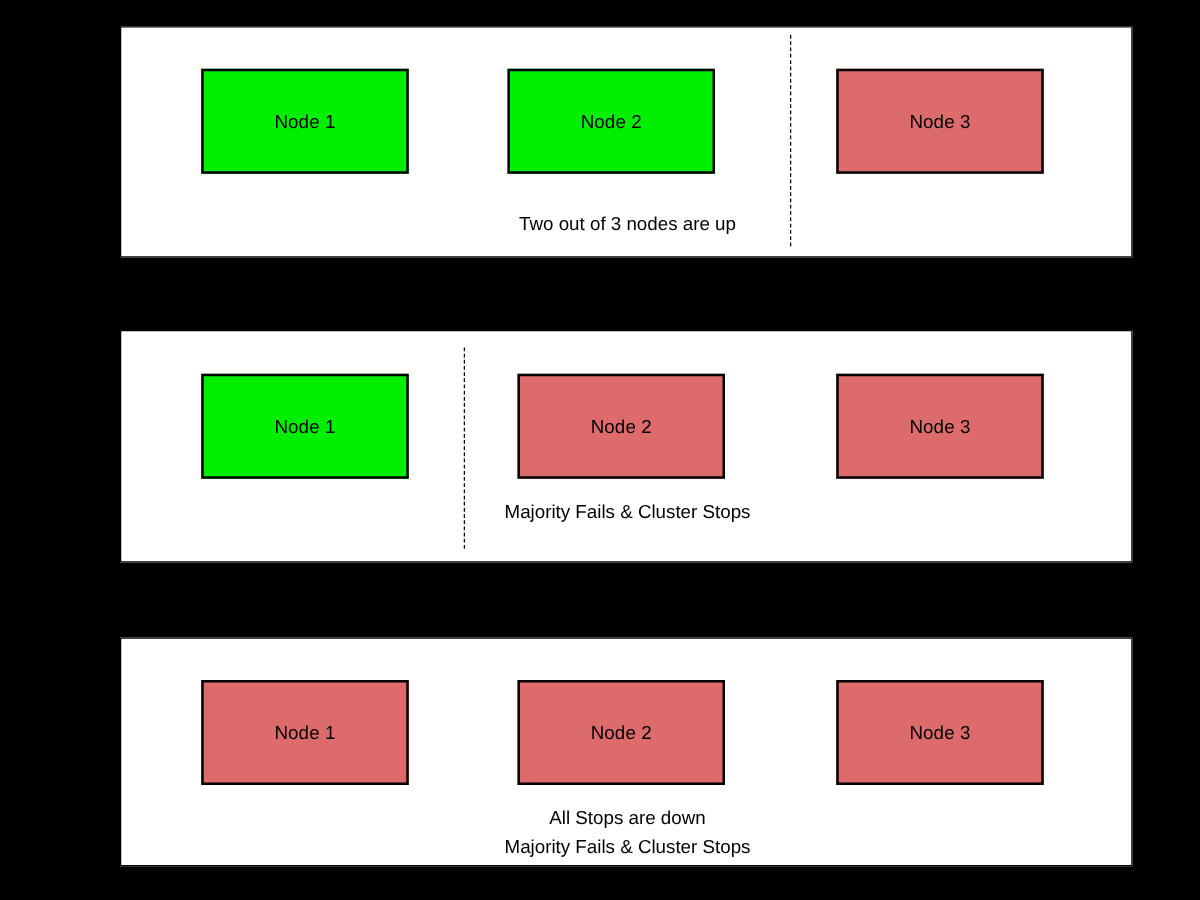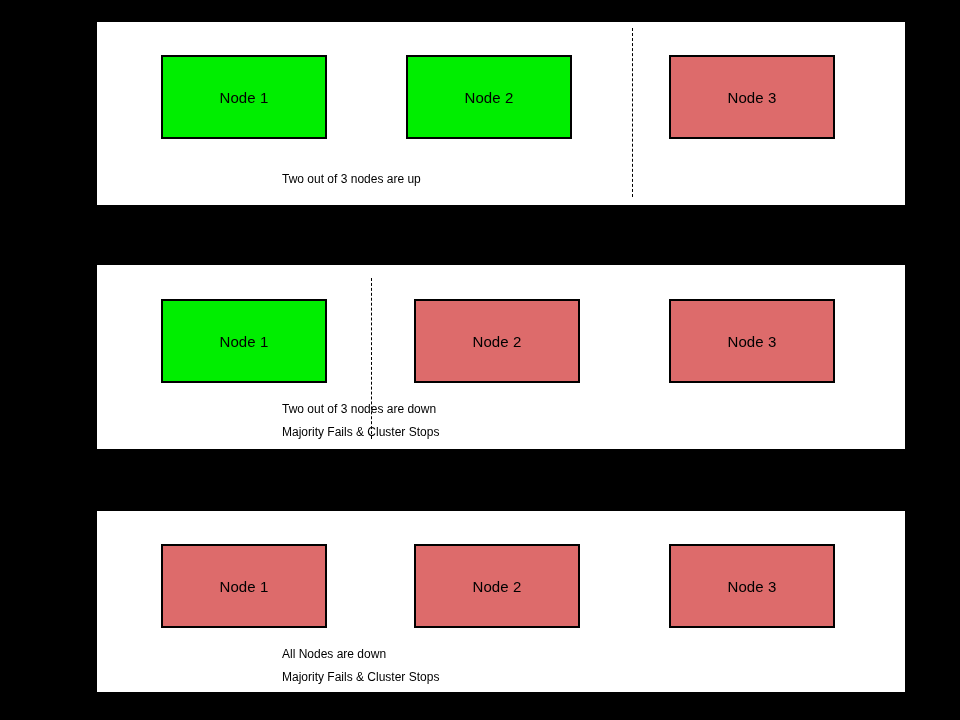--- a/index.html
+++ b/index.html
@@ -57,23 +57,23 @@
   
   .divider {
     position: absolute;
     width: 0;
     border-left: 1px dashed #000000;
   }
 
   
   .caption {
     position: absolute;
-    text-align: left;
+    text-align: center;
     font-family: "Liberation Sans", sans-serif;
-    font-size: 12px;
+    font-size: 15px;
     color: #000000;
     line-height: 23px;
     white-space: nowrap;
   }
   .caption-line { display: block; }
 </style>
 </head>
 <body>
 
 <div id="canvas">
@@ -109,38 +109,37 @@
       <span class="node-label">Node 2</span>
     </div>
 
     <div class="node" style="left:572px; top:34px; background:#DD6B6B;">
       <span class="node-label">Node 3</span>
     </div>
 
     <div class="divider" style="left:274px; top:13px; height:161px;"></div>
 
     <div class="caption" style="left:185px; top:133px; width:440px;">
-      <span class="caption-line">Two out of 3 nodes are down</span>
       <span class="caption-line">Majority Fails &amp; Cluster Stops</span>
     </div>
   </div>
 
   <div class="panel" id="panel-2">
 
     <div class="node" style="left:64px; top:33px; background:#DD6B6B;">
       <span class="node-label">Node 1</span>
     </div>
 
     <div class="node" style="left:317px; top:33px; background:#DD6B6B;">
       <span class="node-label">Node 2</span>
     </div>
 
     <div class="node" style="left:572px; top:33px; background:#DD6B6B;">
       <span class="node-label">Node 3</span>
     </div>
 
     <div class="caption" style="left:185px; top:132px; width:440px;">
-      <span class="caption-line">All Nodes are down</span>
+      <span class="caption-line">All Stops are down</span>
       <span class="caption-line">Majority Fails &amp; Cluster Stops</span>
     </div>
   </div>
 
 </div>
 
 </body></html>

